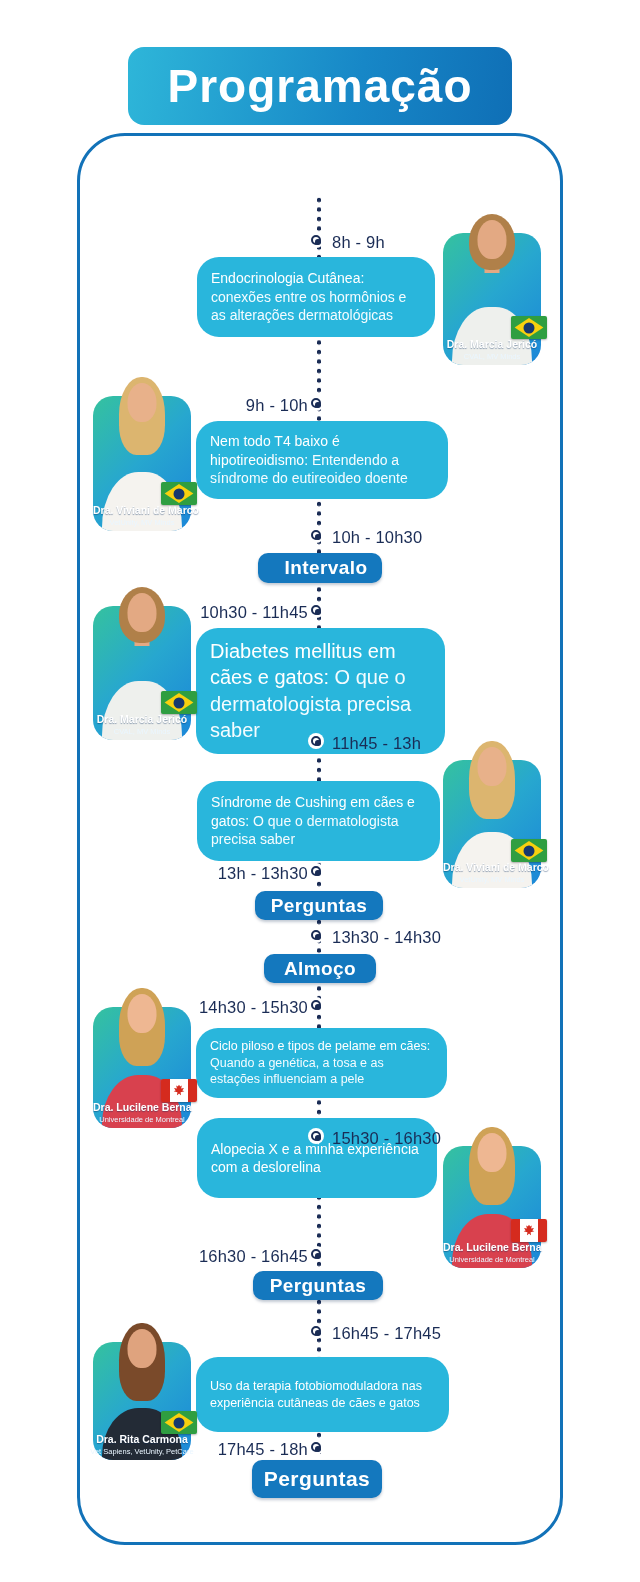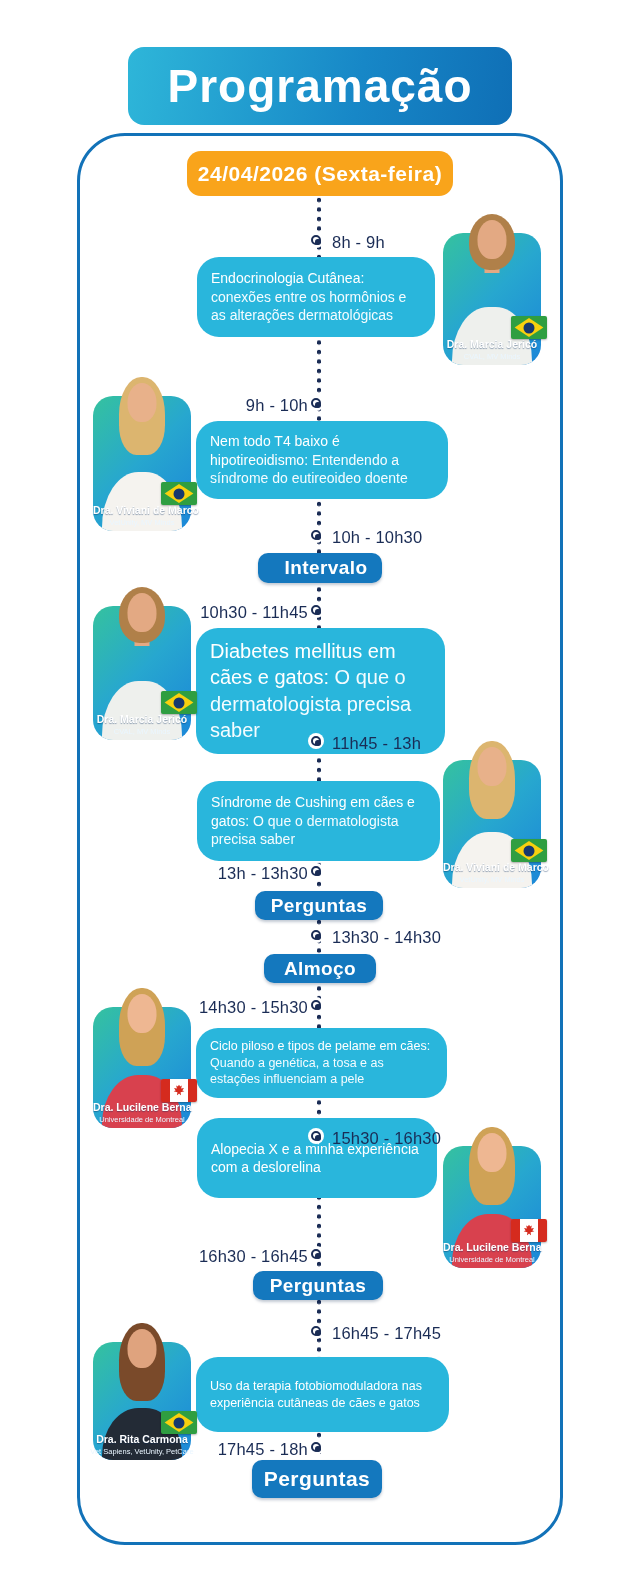--- a/index.html
+++ b/index.html
@@ -86,23 +86,20 @@
 </head>
 <body>
 
 <div class="page">
   <div class="title-box">
     <span>Programação</span>
   </div>
 
   <div class="panel"></div>
 
-  <div class="date-badge">
-    <span>24/04/2026  (Sexta-feira)</span>
-  </div>
 
   <div class="timeline"></div>
 
   <div id="schedule-root">
       <div class="marker side-right" style="top: 233px;">
         <span class="dot"></span>
         <span class="t-label">8h - 9h</span>
       </div>
       <div class="session-card" style="left: 197px; top: 257px; width: 238px; min-height: 80px;">
         <p style="font-size: 14px;"><b>Endocrinologia Cutânea:</b><span class="rest"> conexões entre os hormônios e as alterações dermatológicas</span></p>

